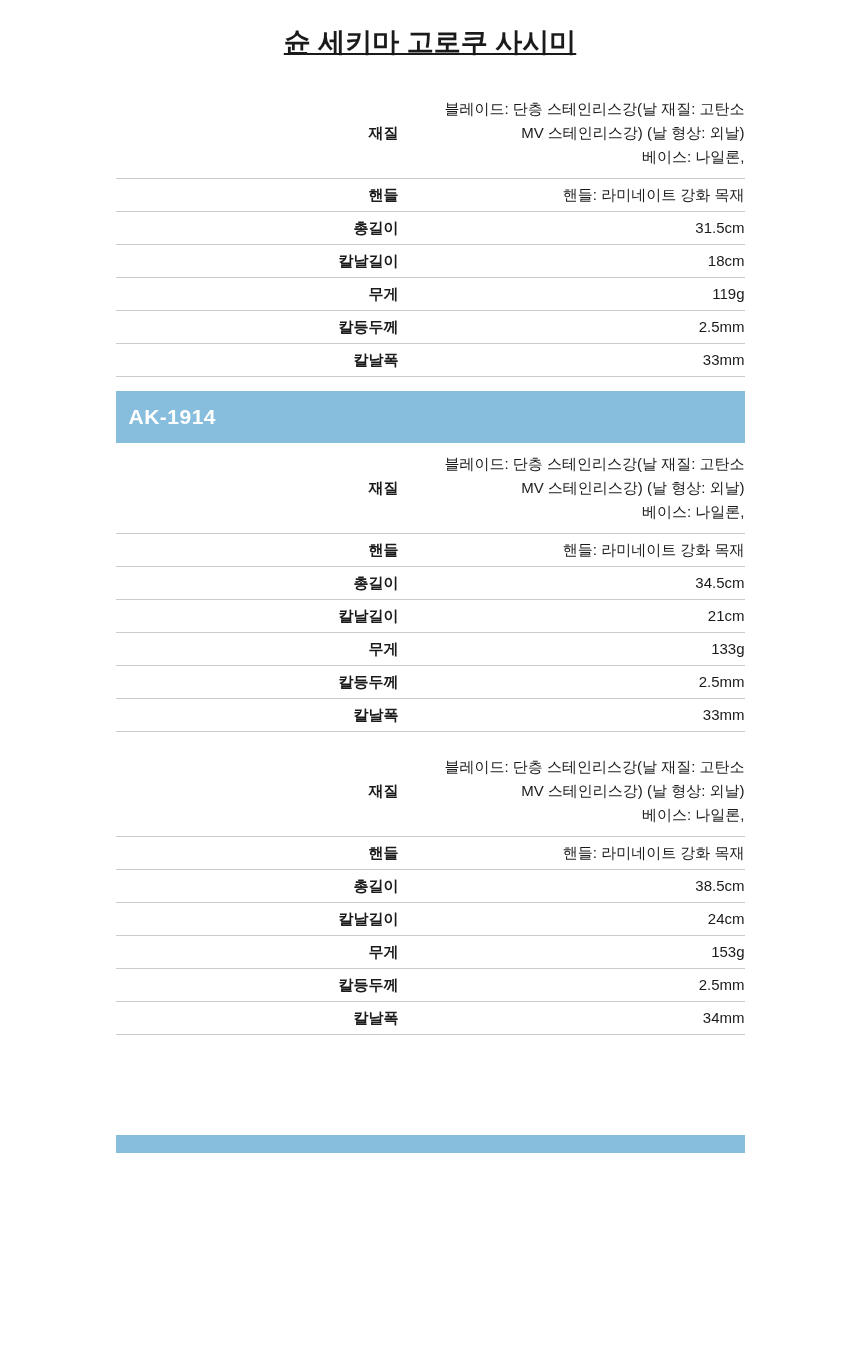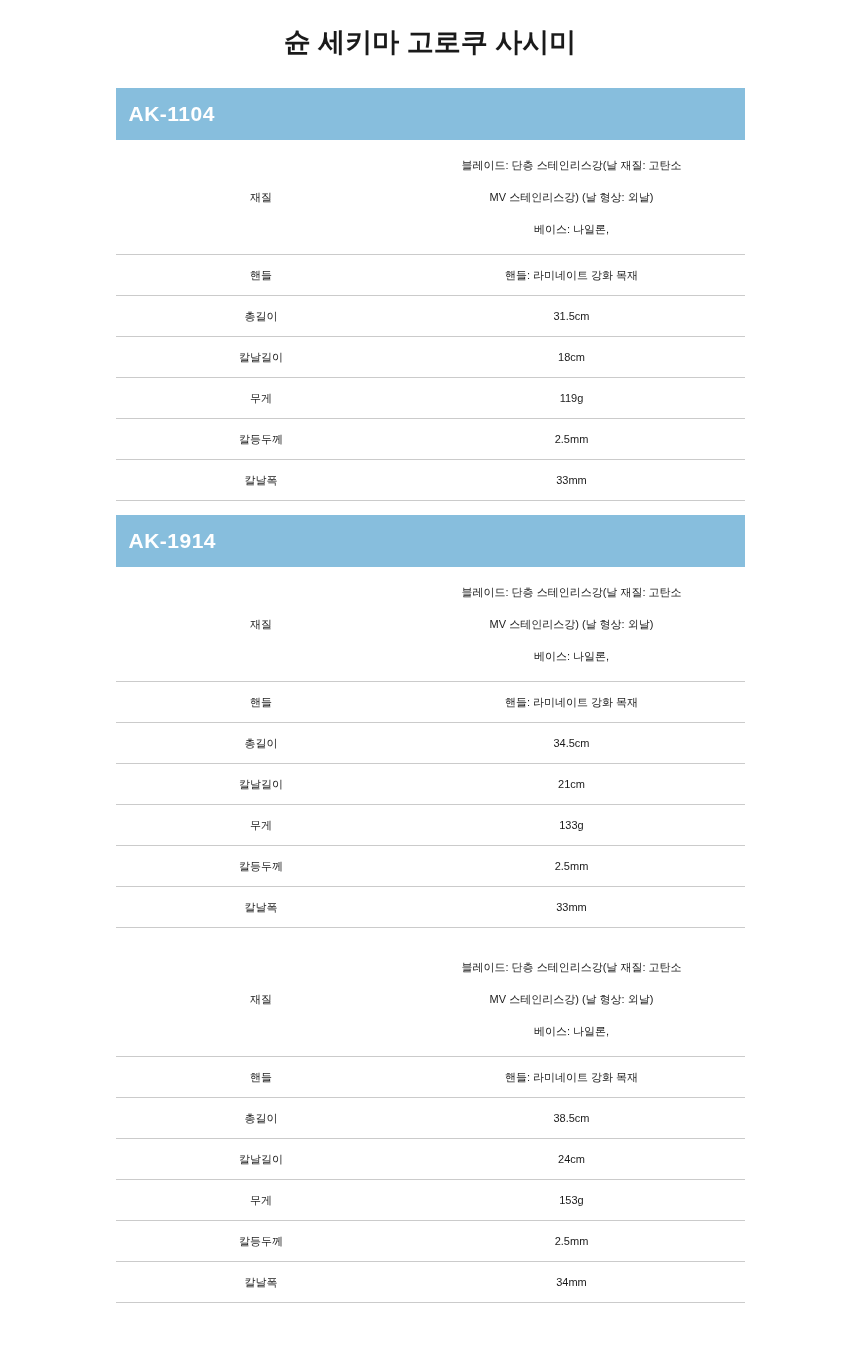--- a/index.html
+++ b/index.html
@@ -22,20 +22,21 @@
     margin: 0 auto;
     overflow: hidden;
   }
   .page-title {
     margin: 24px 0 0 0;
     text-align: center;
     font-size: 27px;
     line-height: 36px;
     font-weight: 700;
     color: var(--text);
+    text-decoration: underline;
   }
   .content {
     width: 629px;
     margin: 28px auto 0 auto;
   }
   .spec-section + .spec-section { margin-top: 14px; }
   .sec-header {
     height: 52px;
     background: var(--header-bg);
     display: flex;
@@ -49,53 +50,50 @@
     letter-spacing: 0.5px;
   }
   .spec-table {
     width: 100%;
     border-collapse: collapse;
     table-layout: fixed;
   }
   .spec-table tr { border-bottom: 1px solid var(--divider); }
   .spec-table th, .spec-table td {
     padding: 4px 0;
-    font-size: 11px;
-    line-height: 32px;
+    font-size: 15px;
+    line-height: 24px;
     vertical-align: middle;
-    text-align: center;
+    text-align: right;
   }
   .spec-table tr:first-child th,
   .spec-table tr:first-child td { padding: 9px 0; }
   .spec-label {
     width: 283px;
-    font-weight: 400;
+    font-weight: 700;
     padding-left: 8px !important;
   }
   .spec-value {
     font-weight: 400;
     white-space: pre-line;
   }
   .peek-bar {
     width: 629px;
     height: 18px;
     margin: 100px auto 0 auto;
     background: var(--header-bg);
   }
 </style>
 </head>
 <body>
 
 <div class="page">
   <h1 class="page-title">슌 세키마 고로쿠 사시미</h1>
   <div class="content" id="sections">
   <section class="spec-section">
-    <header class="sec-header">
-      <span class="sec-model">AK-1104</span>
-    </header>
     <table class="spec-table">
       <tbody>
   <tr class="spec-row">
     <th class="spec-label">재질</th>
     <td class="spec-value">블레이드: 단층 스테인리스강(날 재질: 고탄소
 MV 스테인리스강) (날 형상: 외날)
 베이스: 나일론,</td>
   </tr>
 
   <tr class="spec-row">

